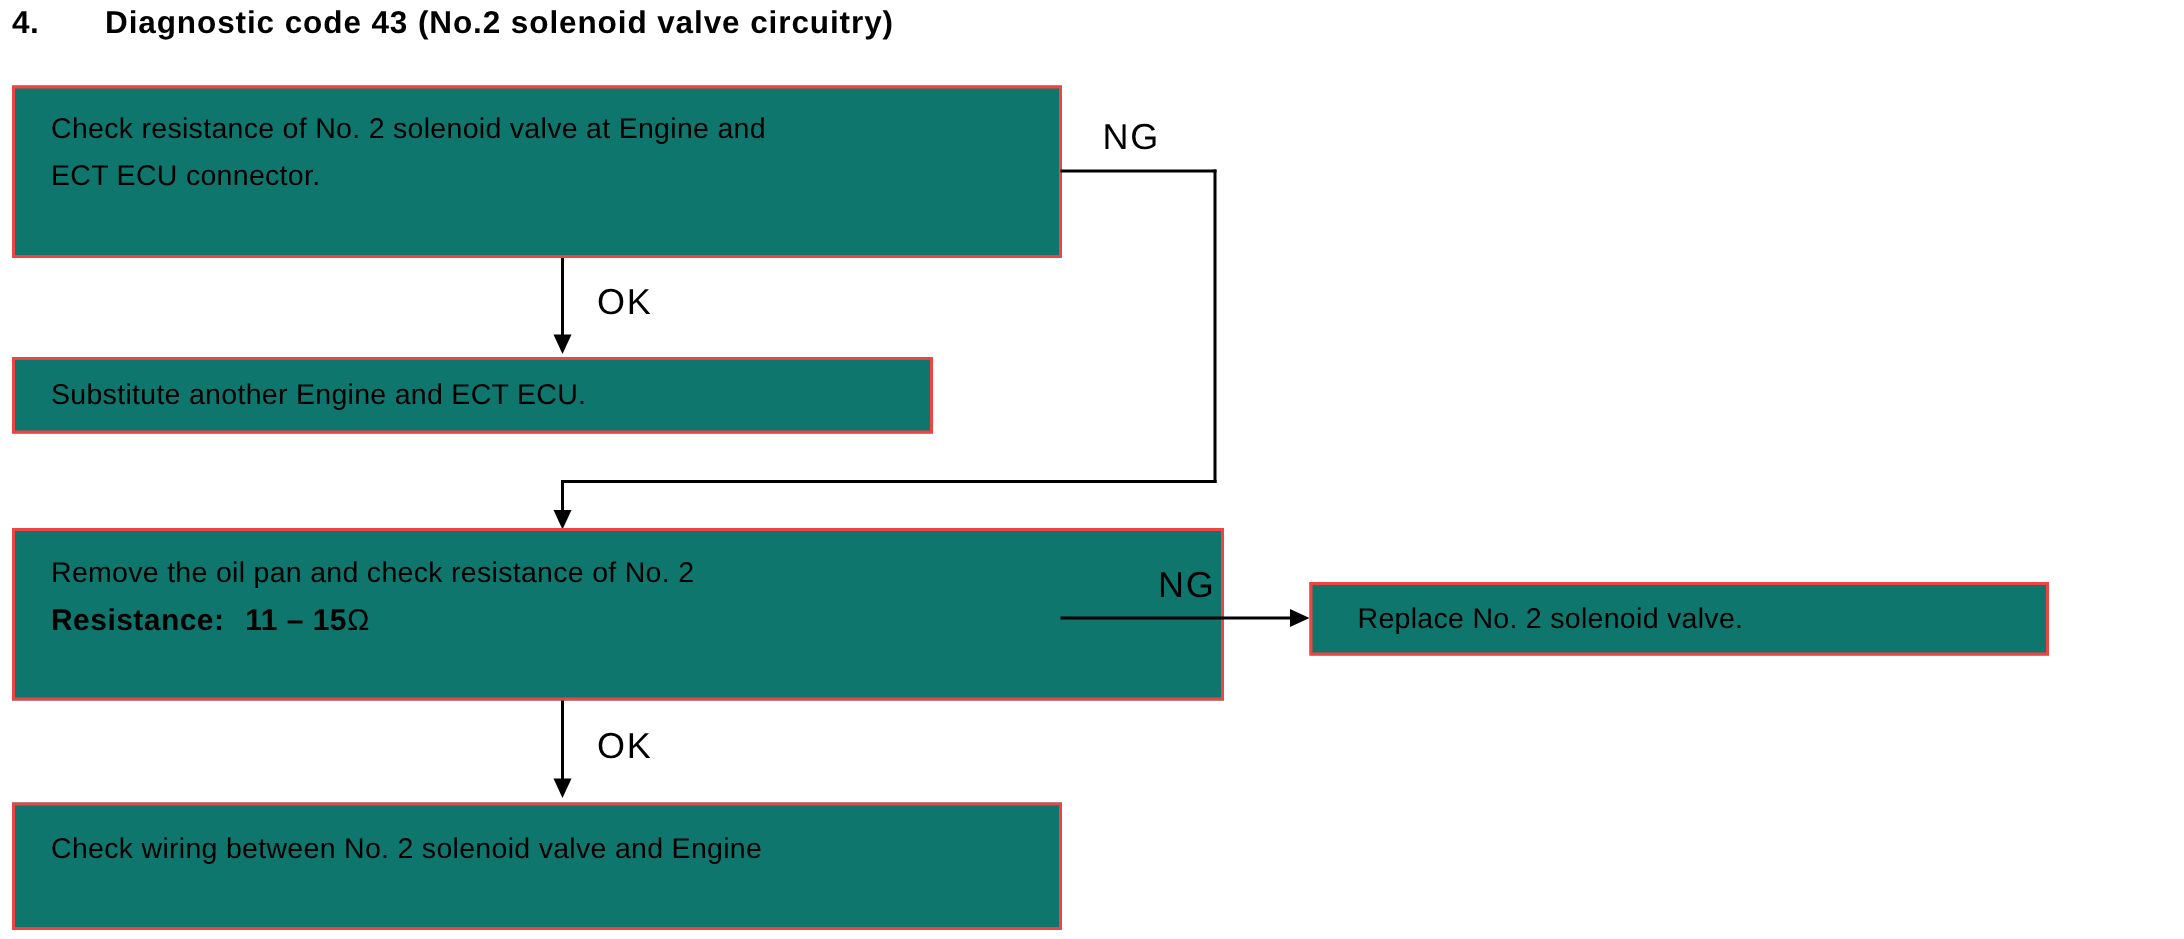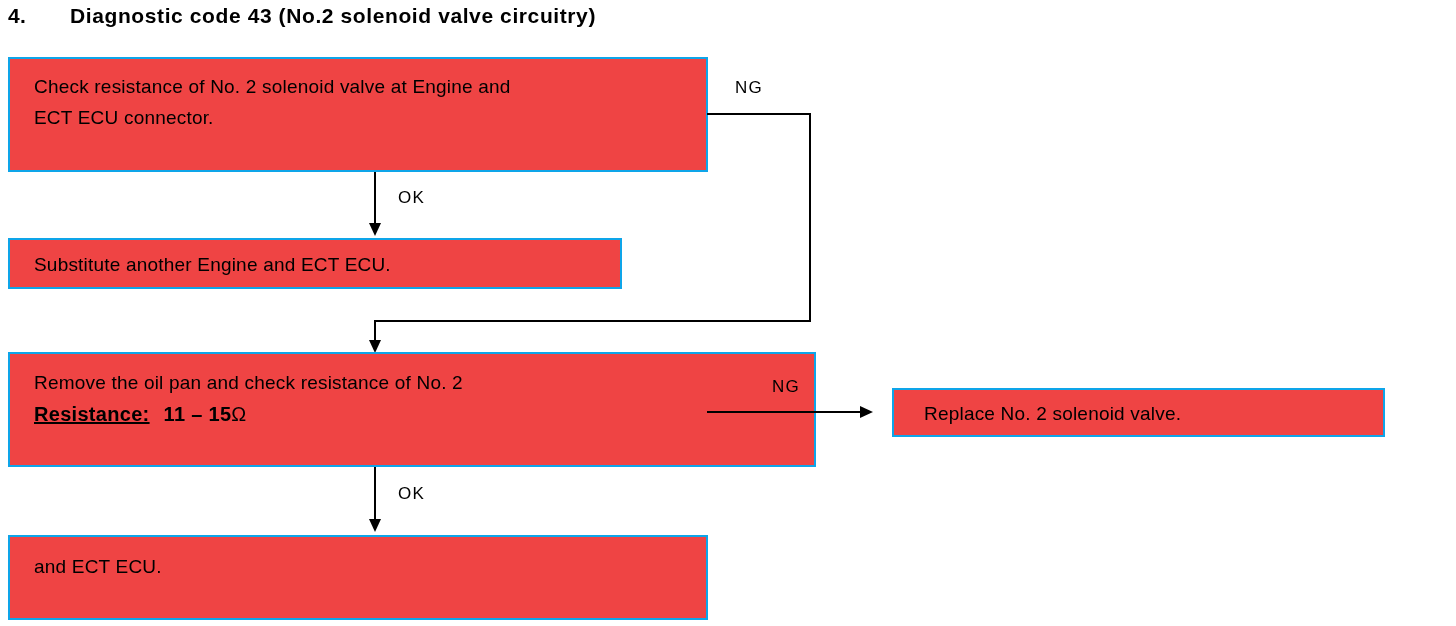--- a/index.html
+++ b/index.html
@@ -32,43 +32,43 @@
     width: 62px;
     flex: 0 0 62px;
   }
   .title-text {
     letter-spacing: 0.6px;
   }
   
   .box {
     position: absolute;
     box-sizing: border-box;
-    border: 2px solid #0ea5e9;
-    background: #ef4444;
+    border: 2px solid #ef4444;
+    background: #0f766e;
   }
   .box-body {
     position: absolute;
     left: 24px;
     right: 10px;
     top: 12px;
     font-size: 19px;
     line-height: 31px;
     letter-spacing: 0.2px;
   }
   .box-body.center-line {
     top: 50%;
     transform: translateY(-50%);
   }
   .spec-line {
     font-weight: bold;
     font-size: 20px;
     letter-spacing: 0.3px;
     margin-top: 1px;
   }
-  .spec-label { margin-right: 14px; text-decoration: underline; }
+  .spec-label { margin-right: 14px; }
   .spec-value { }
   .ohm { font-weight: normal; font-size: 20px; }
   
   .vline {
     position: absolute;
     width: 2px;
     background: #000000;
   }
   .hline {
     position: absolute;
@@ -86,21 +86,21 @@
   .arrow-right {
     position: absolute;
     width: 0;
     height: 0;
     border-top: 6px solid transparent;
     border-bottom: 6px solid transparent;
     border-left: 13px solid #000000;
   }
   .edge-label {
     position: absolute;
-    font-size: 17px;
+    font-size: 24px;
     letter-spacing: 1.2px;
     white-space: nowrap;
   }
 </style>
 </head>
 <body>
 
 <div id="page">
 
   <div class="title-row">
@@ -138,29 +138,29 @@
       <div class="spec-line">
         <span class="spec-label">Resistance:</span><span class="spec-value">11 – 15</span><span class="ohm">Ω</span>
       </div>
     </div>
   </div>
 
   <div class="hline" style="left:707px; top:411px; width:158px;"></div>
   <div class="arrow-right" style="left:860px; top:406px;"></div>
   <div class="edge-label" style="left:772px; top:377px;">NG</div>
 
-  <div class="box" style="left:892px; top:388px; width:493px; height:49px;padding-left:12px;">
+  <div class="box" style="left:873px; top:388px; width:493px; height:49px;padding-left:12px;">
     <div class="box-body center-line" style="left:30px;">
       <div>Replace No. 2 solenoid valve.</div>
     </div>
   </div>
 
   <div class="vline" style="left:374px; top:467px; height:55px;"></div>
   <div class="arrow-down" style="left:369px; top:519px;"></div>
   <div class="edge-label" style="left:398px; top:484px;">OK</div>
 
   <div class="box" style="left:8px; top:535px; width:700px; height:85px;">
     <div class="box-body" style="top:14px;">
-      <div>and ECT ECU.</div>
+      <div>Check wiring between No. 2 solenoid valve and Engine</div>
     </div>
   </div>
 
 </div>
 
 </body></html>

